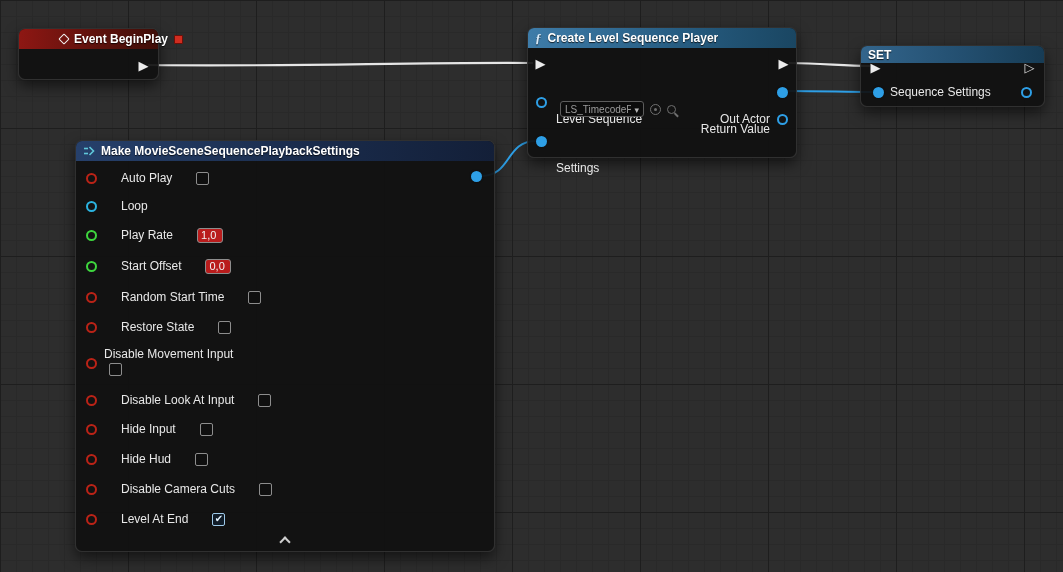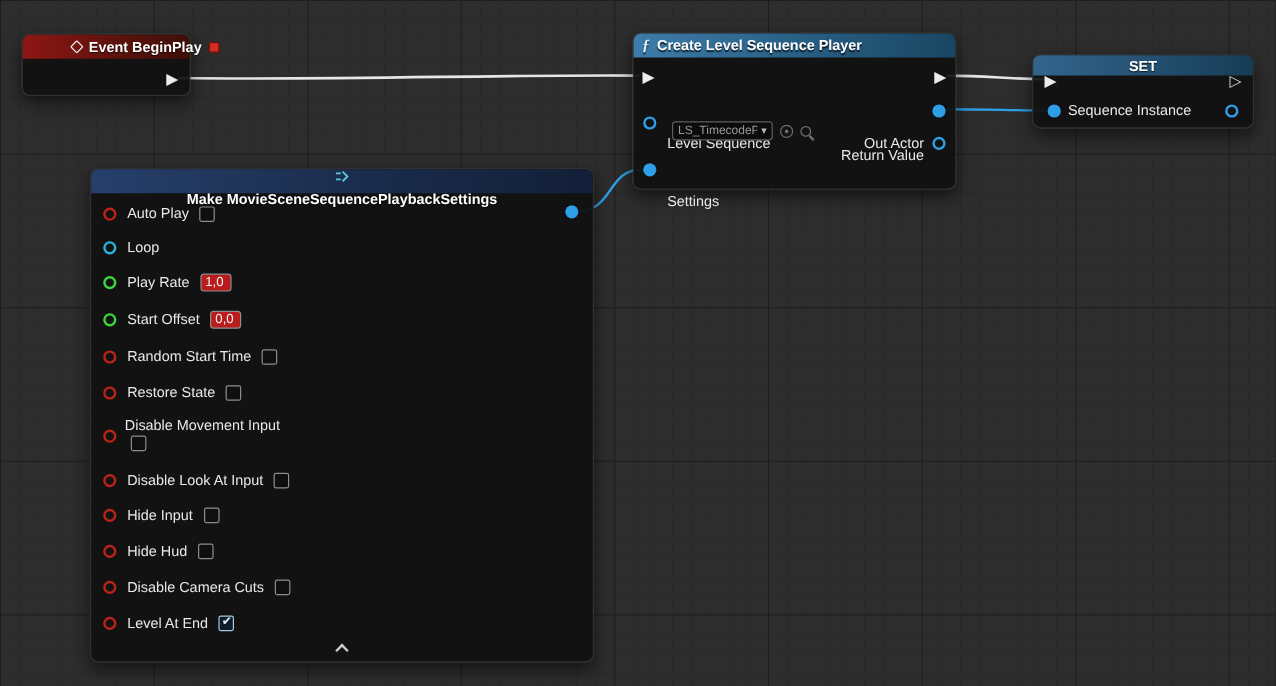--- a/index.html
+++ b/index.html
@@ -27,22 +27,22 @@
   .hdr{
     display:flex;align-items:center;gap:6px;
     height:20px;padding:0 7px;
     border-radius:6px 6px 0 0;
     font-weight:bold;color:#fff;
     text-shadow:0 1px 1px rgba(0,0,0,0.75);
     white-space:nowrap;
   }
   .hdr.red{background:linear-gradient(90deg,#8e1713 0%,#5e120d 55%,#3f0e08 100%);padding-left:41px;}
   .hdr.fnblue{background:linear-gradient(90deg,#3e7ca9 0%,#275d82 55%,#1a4662 100%);}
-  .hdr.setblue{background:linear-gradient(90deg,#33658c 0%,#234f70 55%,#173c55 100%);height:17px;justify-content:center;}
-  .hdr.navy{background:linear-gradient(90deg,#26406b 0%,#1a2c4c 55%,#131f38 100%);flex-direction:column;}
+  .hdr.setblue{background:linear-gradient(90deg,#33658c 0%,#234f70 55%,#173c55 100%);height:17px;}
+  .hdr.navy{background:linear-gradient(90deg,#26406b 0%,#1a2c4c 55%,#131f38 100%);}
   .evicon{width:8px;height:8px;border:1.5px solid #f0f0f0;transform:rotate(45deg);border-radius:1px;flex:0 0 auto;}
   .fnicon{font-family:"Liberation Serif",serif;font-style:italic;font-size:13px;color:#d9ecfb;flex:0 0 auto;}
   .delegate{margin-left:auto;width:9px;height:9px;background:#d12d20;border:1px solid #6e0f08;border-radius:1px;flex:0 0 auto;}
   .mkicon{flex:0 0 auto;display:inline-flex;}
   .exec{position:absolute;width:13px;height:13px;line-height:13px;font-size:13px;text-align:center;}
   .exec.solid::before{content:"\25B6";color:#ececec;}
   .exec.hollow::before{content:"\25B7";color:#d8d8d8;}
   .pin{width:11px;height:11px;border-radius:50%;display:inline-block;flex:0 0 auto;}
   .pin.abs{position:absolute;}
   .ring{border:2px solid currentColor;background:transparent;}
@@ -56,21 +56,21 @@
     position:absolute;display:flex;align-items:center;justify-content:space-between;
     width:84px;height:16px;background:#0c0c0c;border:1px solid #5c5c5c;border-radius:3px;
     padding:0 4px;font-size:10px;color:#9b9b9b;
   }
   .ddtext{overflow:hidden;white-space:nowrap;max-width:66px;}
   .caret::after{content:"\25BE";font-size:9px;color:#b5b5b5;}
   .ico-ring{position:absolute;width:11px;height:11px;border:1.5px solid #6f6f6f;border-radius:50%;}
   .ico-ring::after{content:"";position:absolute;left:3px;top:3px;width:3px;height:3px;border-radius:50%;background:#6f6f6f;}
   .ico-mag{position:absolute;width:9px;height:9px;border:1.5px solid #6f6f6f;border-radius:50%;}
   .ico-mag::after{content:"";position:absolute;width:5px;height:1.5px;background:#6f6f6f;right:-4px;bottom:-2px;transform:rotate(45deg);}
-  .mrow{position:absolute;left:10px;display:flex;align-items:center;gap:9px;height:18px;white-space:nowrap;}
+  .mrow{position:absolute;left:10px;display:flex;align-items:center;gap:24px;height:18px;white-space:nowrap;}
   .plabel{font-size:12px;color:#e8e8e8;}
   .outrow{position:absolute;right:12px;display:flex;align-items:center;gap:7px;height:18px;white-space:nowrap;}
   .cb{
     width:13px;height:13px;background:#0f0f0f;border:1px solid #8d8d8d;border-radius:2px;
     display:inline-flex;align-items:center;justify-content:center;flex:0 0 auto;
   }
   .cb.checked{background:#101c28;border-color:#9ec9e8;}
   .cb.checked::after{content:"\2714";font-size:10px;color:#e4f3ff;line-height:1;}
   .numfield{
     width:26px;height:15px;background:#b91c1c;border:1px solid #8d8d8d;border-radius:3px;
@@ -130,21 +130,21 @@
     <span class="pin abs ring obj" style="right:8px;top:86px"></span>
   </div>
 
   <div class="node" style="left:860px;top:45px;width:185px;height:62px">
     <div class="hdr setblue">
       <span>SET</span>
     </div>
     <span class="exec solid" style="left:8px;top:15px"></span>
     <span class="exec hollow" style="right:8px;top:15px"></span>
     <span class="pin abs solidpin obj" style="left:12px;top:41px"></span>
-    <span class="lbl" style="left:29px;top:39px">Sequence Instance</span>
+    <span class="lbl" style="left:29px;top:39px">Sequence Settings</span>
     <span class="pin abs ring obj" style="right:12px;top:41px"></span>
   </div>
 
   <div class="node" style="left:75px;top:140px;width:420px;height:412px">
     <div class="hdr navy">
       <span class="mkicon">
         <svg width="12" height="12" viewBox="0 0 12 12">
           <line x1="1" y1="3.5" x2="5" y2="3.5" stroke="#5fc8da" stroke-width="1.6"></line>
           <line x1="1" y1="8.5" x2="5" y2="8.5" stroke="#5fc8da" stroke-width="1.6"></line>
           <polyline points="6.5,2 10.5,6 6.5,10" fill="none" stroke="#5fc8da" stroke-width="1.6"></polyline>

